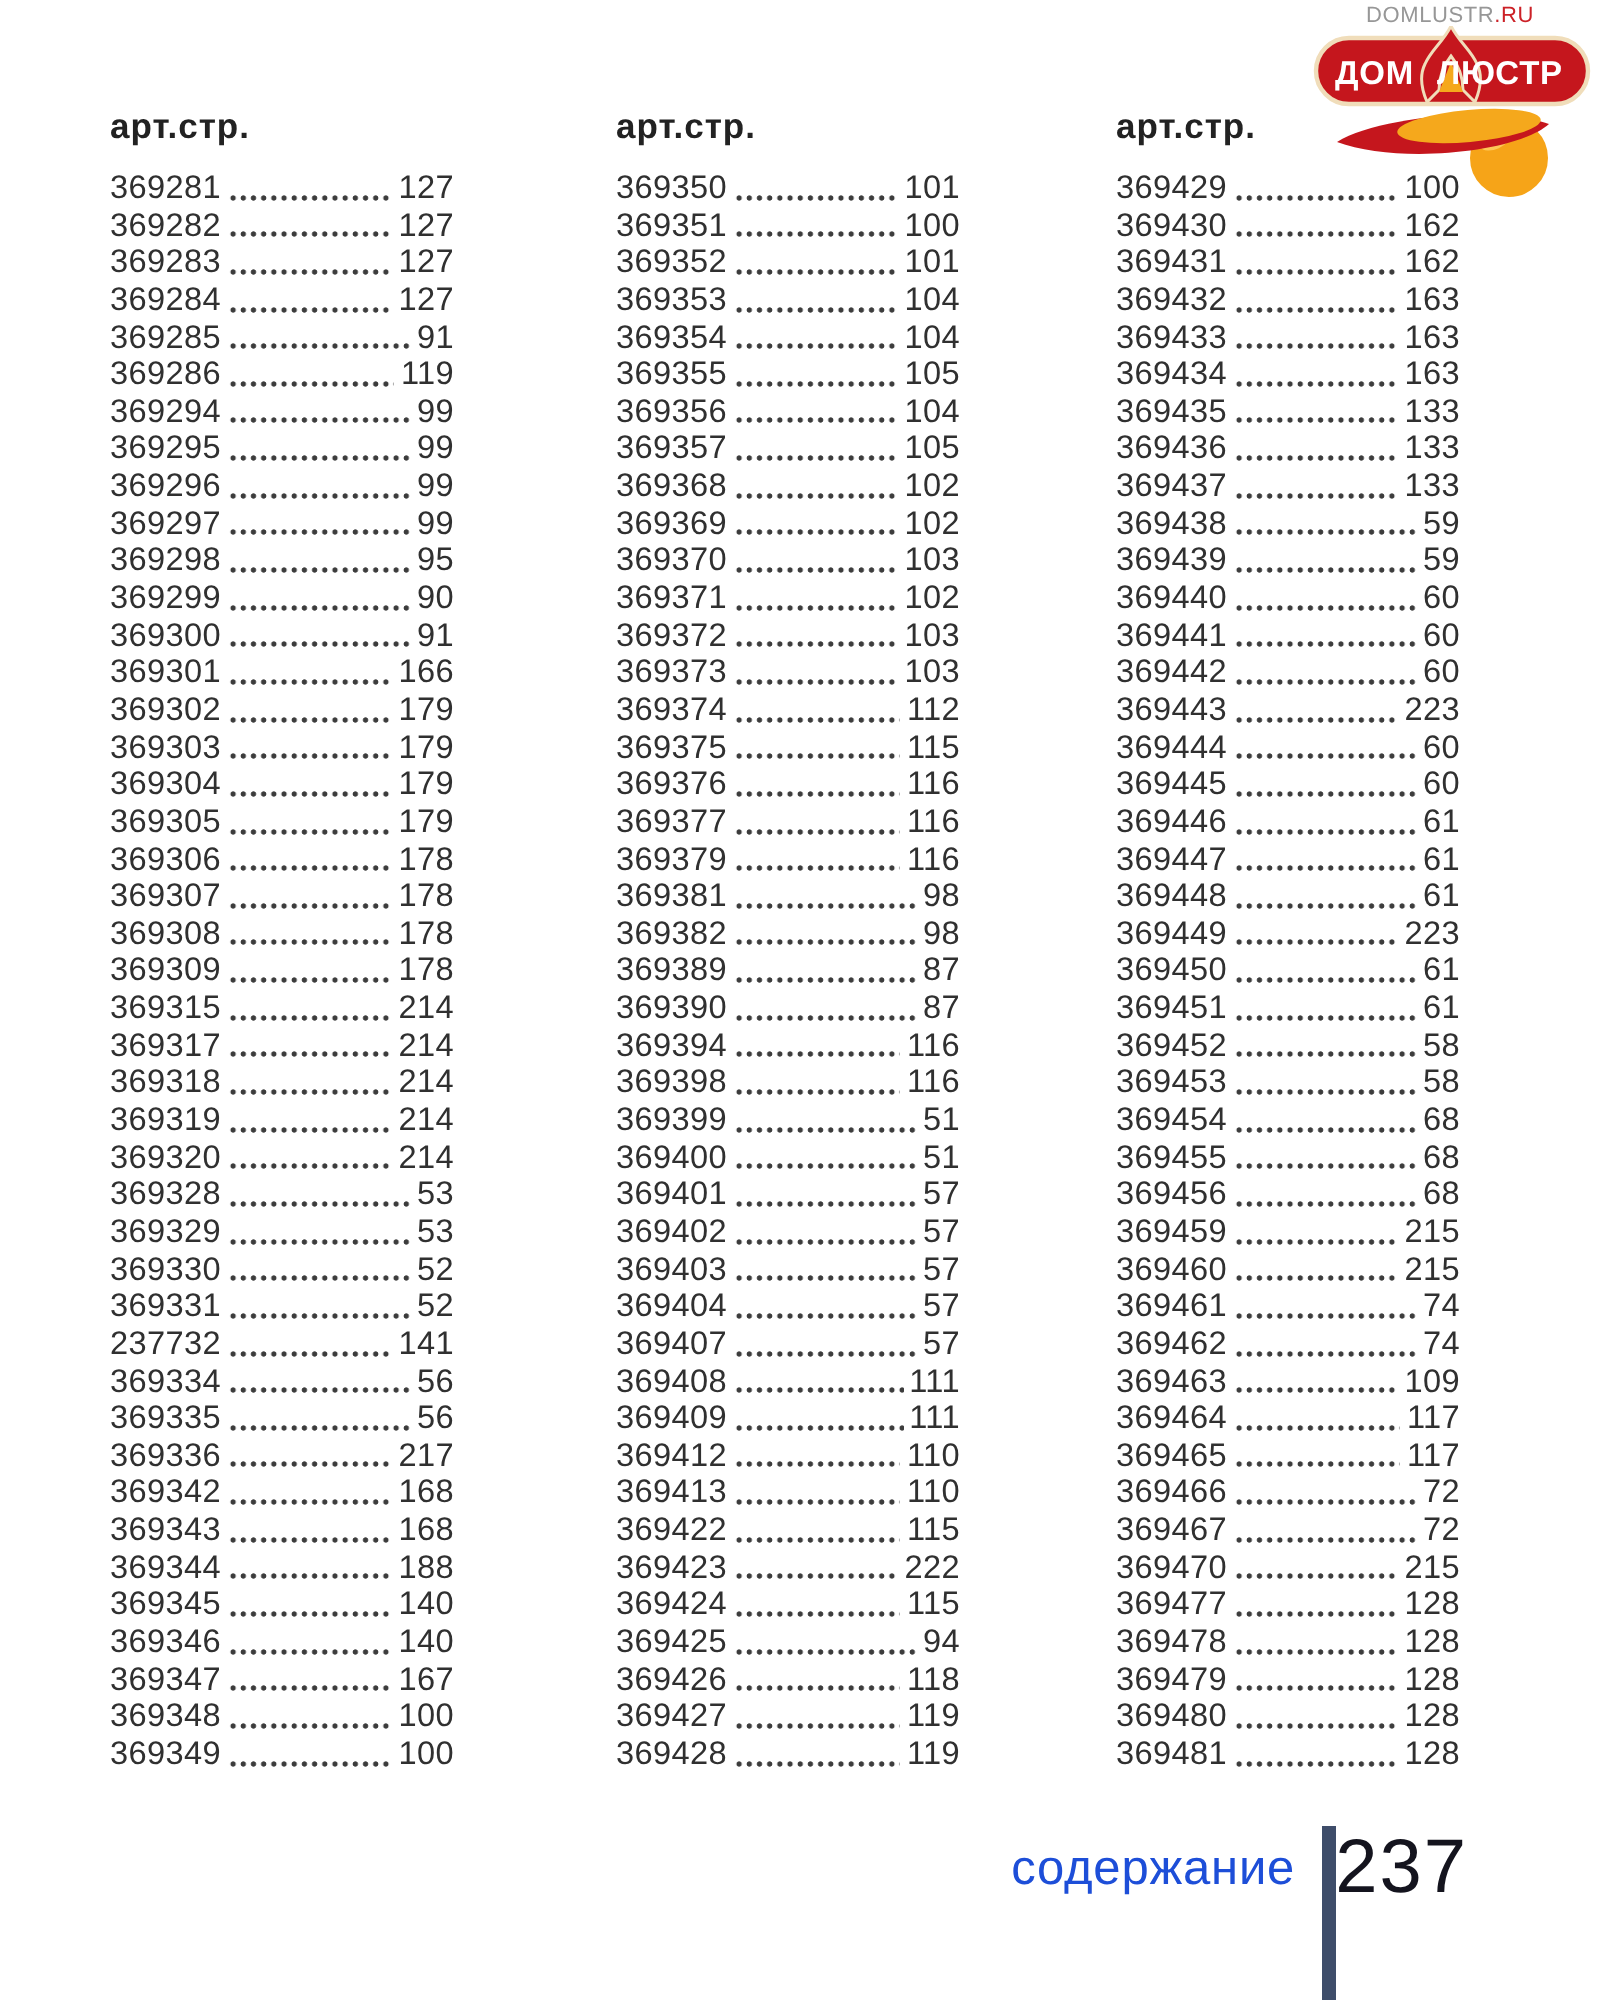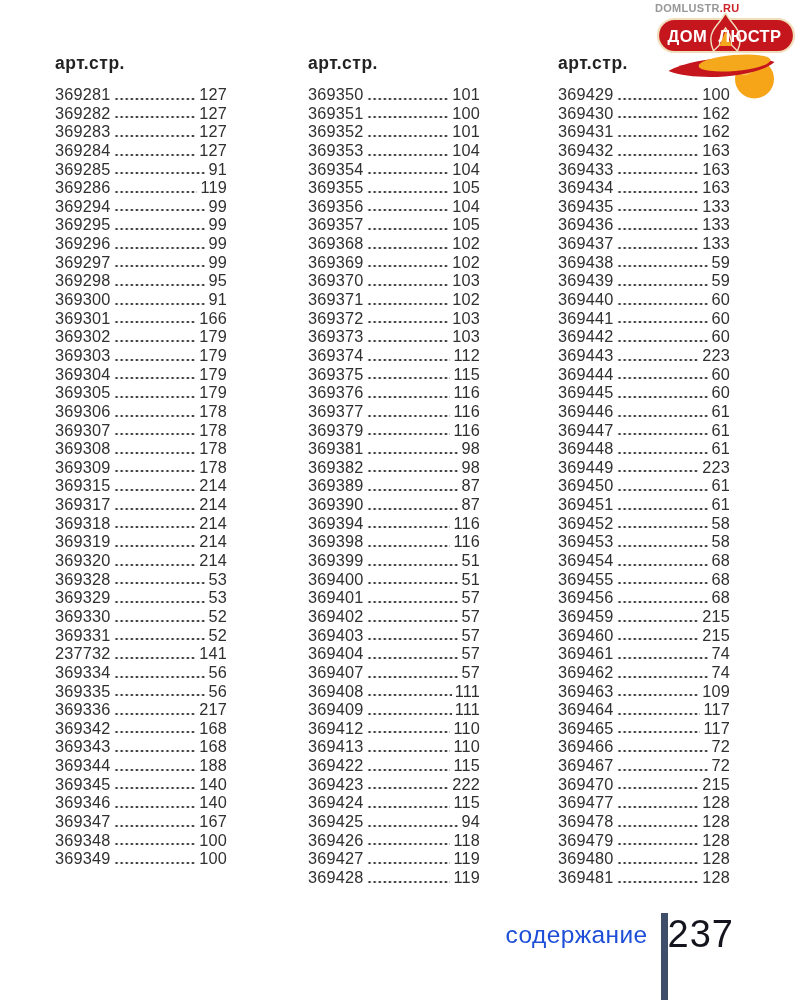--- a/index.html
+++ b/index.html
@@ -15,21 +15,21 @@
   .col-head{display:flex;justify-content:flex-start;font-weight:bold;
     font-size:17.5px;letter-spacing:.5px;color:#222;margin-bottom:11px;line-height:22px;}
   .row{display:flex;align-items:baseline;height:18.65px;font-size:16.3px;
     letter-spacing:.2px;line-height:18.65px;color:#303030;}
   .art,.pg{white-space:nowrap}
   .dots{flex:1;height:4px;align-self:flex-end;margin:0 3px 3px 3px;
     background-image:radial-gradient(circle,#3c3c3c 1.15px,transparent 1.5px);
     background-size:5.1px 4px;background-repeat:repeat-x;background-position:left bottom;}
   
   .logo{position:absolute;top:2px;right:3px;width:142px;height:100px;z-index:5;}
-  .logo-domain{text-align:left;font-size:11px;font-weight:bold;letter-spacing:.3px;
+  .logo-domain{text-align:center;font-size:11px;font-weight:normal;letter-spacing:.3px;
     line-height:12px;padding-right:2px;}
   .logo-domain .gray{color:#979797}
   .logo-domain .red{color:#cc2127}
   .logo-art{position:absolute;top:11px;left:0;width:142px;height:90px;}
   .logo-art text{font-family:"Liberation Sans",sans-serif;font-weight:bold;
     font-size:16.5px;fill:#ffffff;letter-spacing:.4px;}
   
   .footer{position:absolute;top:913px;right:66px;display:flex;align-items:flex-start;}
   .footer-label{font-size:24.5px;color:#1d4ed8;margin-top:8px;margin-right:13px;letter-spacing:.4px;}
   .footer-bar{width:7px;height:87px;background:#3e4d6a;}
@@ -126,20 +126,25 @@
         <span class="dots"></span>
         <span class="pg">99</span>
       </div>
 
       <div class="row">
         <span class="art">369298</span>
         <span class="dots"></span>
         <span class="pg">95</span>
       </div>
 
+      <div class="row">
+        <span class="art">369299</span>
+        <span class="dots"></span>
+        <span class="pg">90</span>
+      </div>
 
       <div class="row">
         <span class="art">369300</span>
         <span class="dots"></span>
         <span class="pg">91</span>
       </div>
 
       <div class="row">
         <span class="art">369301</span>
         <span class="dots"></span>

